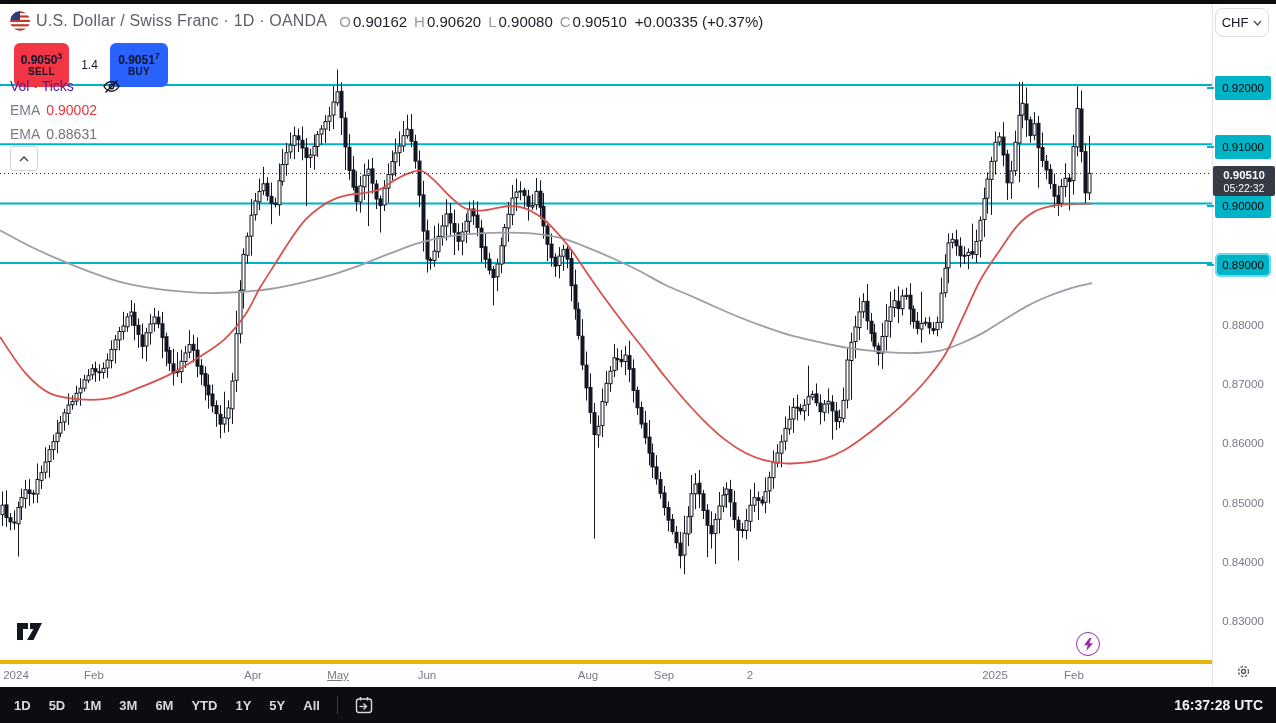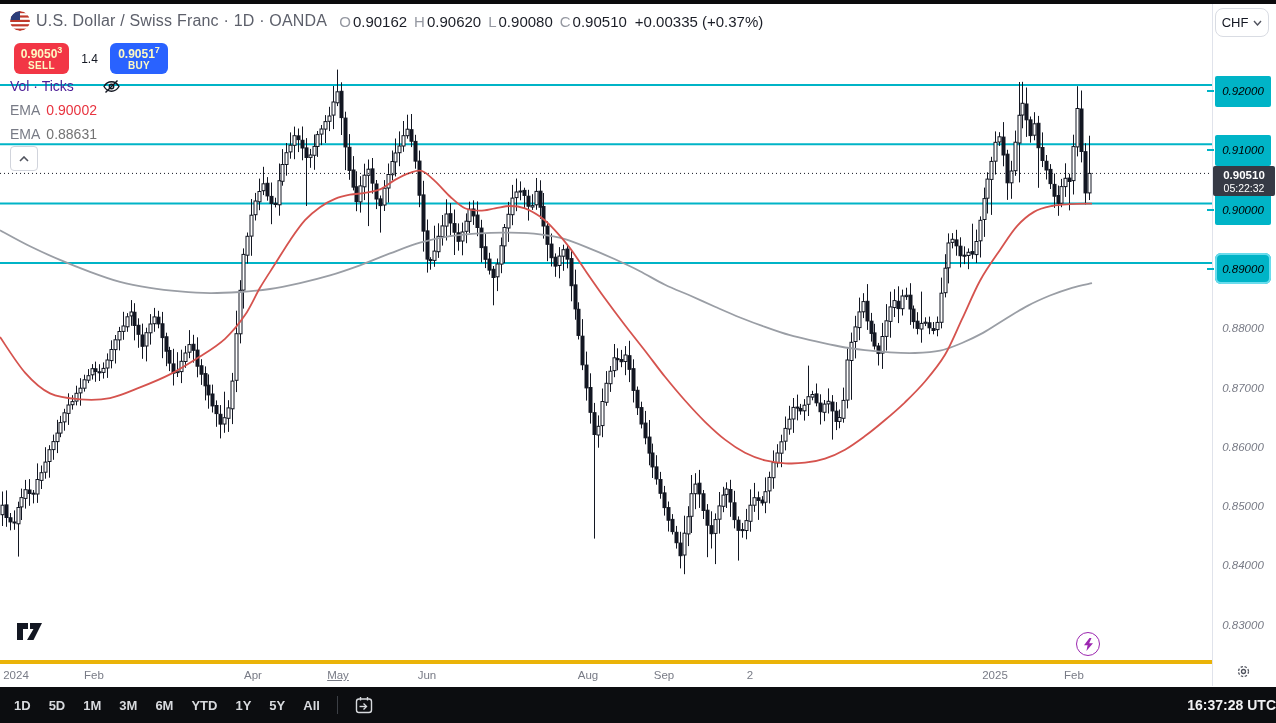--- a/index.html
+++ b/index.html
@@ -9,21 +9,21 @@
   
   #header{position:absolute;left:10px;top:9px;height:24px;display:flex;align-items:center;gap:6px;}
   .flag{width:20px;height:20px;border-radius:50%;overflow:hidden;flex:0 0 auto;}
   #symbol-title{font-size:16px;color:#5d606b;letter-spacing:.2px;}
   #ohlc{display:flex;align-items:center;gap:7px;margin-left:6px;font-size:15px;}
   .ohlc-letter{color:#9598a1;}
   .ohlc-value{color:#1b1e27;margin-left:-5px;}
   #change{color:#1b1e27;font-size:15px;margin-left:2px;}
   
   #trade-panel{position:absolute;left:14px;top:43px;display:flex;align-items:center;}
-  .trade-btn{width:55px;height:31px;border-radius:6px;color:#fef9c3;text-align:center;
+  .trade-btn{width:55px;height:44px;border-radius:6px;color:#0f172a;text-align:center;
              display:flex;flex-direction:column;justify-content:center;line-height:1.05;cursor:pointer;}
   .trade-price{font-size:12px;font-weight:bold;}
   .trade-price sup{font-size:9px;}
   .trade-side{font-size:10px;font-weight:bold;letter-spacing:.3px;}
   #spread{width:41px;text-align:center;font-size:12px;color:#131722;}
   
   .legend-row{position:absolute;left:10px;display:flex;align-items:center;gap:6px;font-size:14px;}
   #legend-vol{top:78px;color:#4c1d95;gap:28px;}
   #legend-ema1{top:102px;}
   #legend-ema2{top:126px;}
@@ -31,22 +31,22 @@
   #collapse-btn{position:absolute;left:10px;top:146px;width:26px;height:23px;background:#fff;
                 border:1px solid #d1d4dc;border-radius:4px;display:flex;align-items:center;
                 justify-content:center;cursor:pointer;}
   
   #chart-wrap{position:absolute;left:0;top:0;width:1212px;height:660px;}
   #event-badge{position:absolute;left:1076px;top:632px;width:22px;height:22px;border-radius:50%;
                border:1.6px solid #9c27b0;display:flex;align-items:center;justify-content:center;cursor:pointer;background:#fff;}
   #tv-logo{position:absolute;left:16px;top:621px;cursor:pointer;}
   
   #price-scale{position:absolute;left:1212px;top:4px;width:64px;height:682px;border-left:1px solid #e0e3eb;background:#fff;cursor:ns-resize;}
-  .price-label{position:absolute;left:2px;width:56px;height:31px;border-radius:2px;
-               font-size:11.5px;display:flex;align-items:center;justify-content:center;color:#000;font-style:italic;}
+  .price-label{position:absolute;left:2px;width:56px;height:24px;border-radius:2px;
+               font-size:11.5px;display:flex;align-items:center;justify-content:center;color:#000;}
   .price-label.level{background:#00b4c7;}
   .price-label.level::before{content:"";position:absolute;left:-8px;width:7px;height:2px;background:#00b4c7;}
   .price-label.selected{box-shadow:0 0 0 2px #6adced inset;border-radius:3px;}
   .price-label.tick{color:#787b86;background:transparent;}
   #current-label{position:absolute;left:0;width:62px;height:30px;background:#363a45;border-radius:2px;
                  color:#fff;display:flex;flex-direction:column;align-items:center;justify-content:center;line-height:1.15;}
   #current-label .cp{font-size:11.5px;font-weight:bold;}
   #current-label .cd{font-size:10.5px;}
   #chf-btn{position:absolute;right:7px;top:8px;width:52px;height:27px;background:#fff;border:1px solid #d9dce3;
            border-radius:8px;display:flex;align-items:center;justify-content:center;gap:5px;cursor:pointer;}
@@ -55,21 +55,21 @@
   #time-axis{position:absolute;left:0;top:660px;width:1212px;height:26px;border-top:4px solid #eab308;background:#fff;cursor:ew-resize;}
   .time-label{position:absolute;top:5px;transform:translateX(-50%);font-size:11.5px;color:#787b86;white-space:nowrap;}
   #axis-gear{position:absolute;left:1236px;top:664px;cursor:pointer;}
   
   #toolbar{position:absolute;left:0;top:687px;width:100%;height:36px;background:#0c0d10;
            display:flex;align-items:center;}
   .range-btn{color:#d8dade;font-size:13px;font-weight:bold;padding:0 9px;height:100%;display:flex;
              align-items:center;cursor:pointer;}
   #toolbar-sep{width:1px;height:18px;background:#3c3f45;margin:0 8px;}
   #goto-btn{padding:0 8px;cursor:pointer;display:flex;align-items:center;}
-  #clock{margin-left:auto;color:#f0f1f3;font-size:14px;font-weight:bold;cursor:pointer;}
+  #clock{margin-left:auto;margin-right:13px;color:#f0f1f3;font-size:14px;font-weight:bold;cursor:pointer;}
 </style>
 </head>
 <body>
 
 <div id="app">
   <div id="top-strip"></div>
 
   <div id="header">
     <span class="flag">
       <svg width="20" height="20" viewBox="0 0 20 20">

